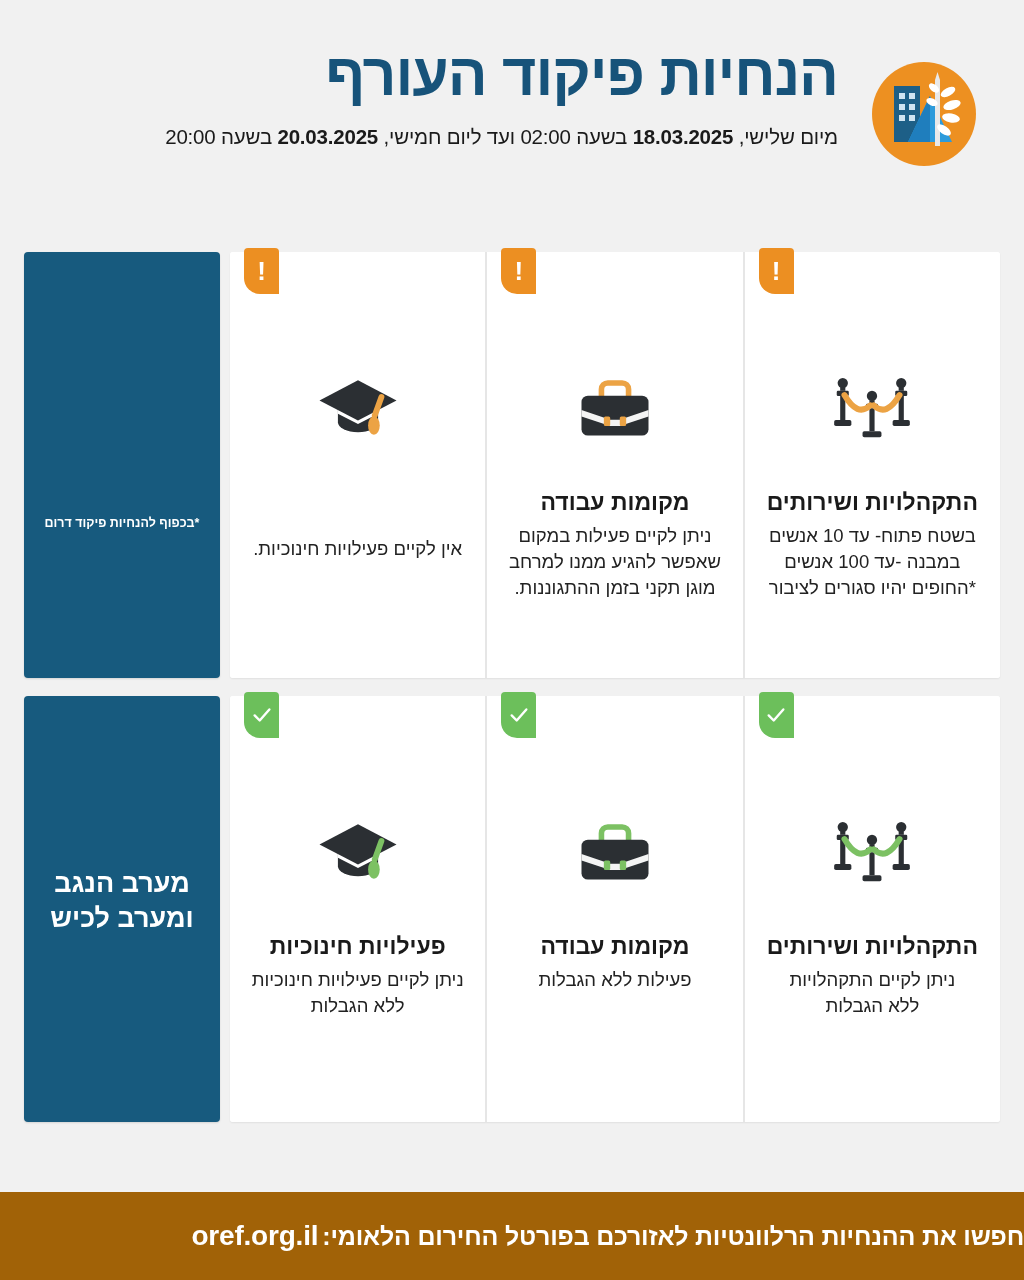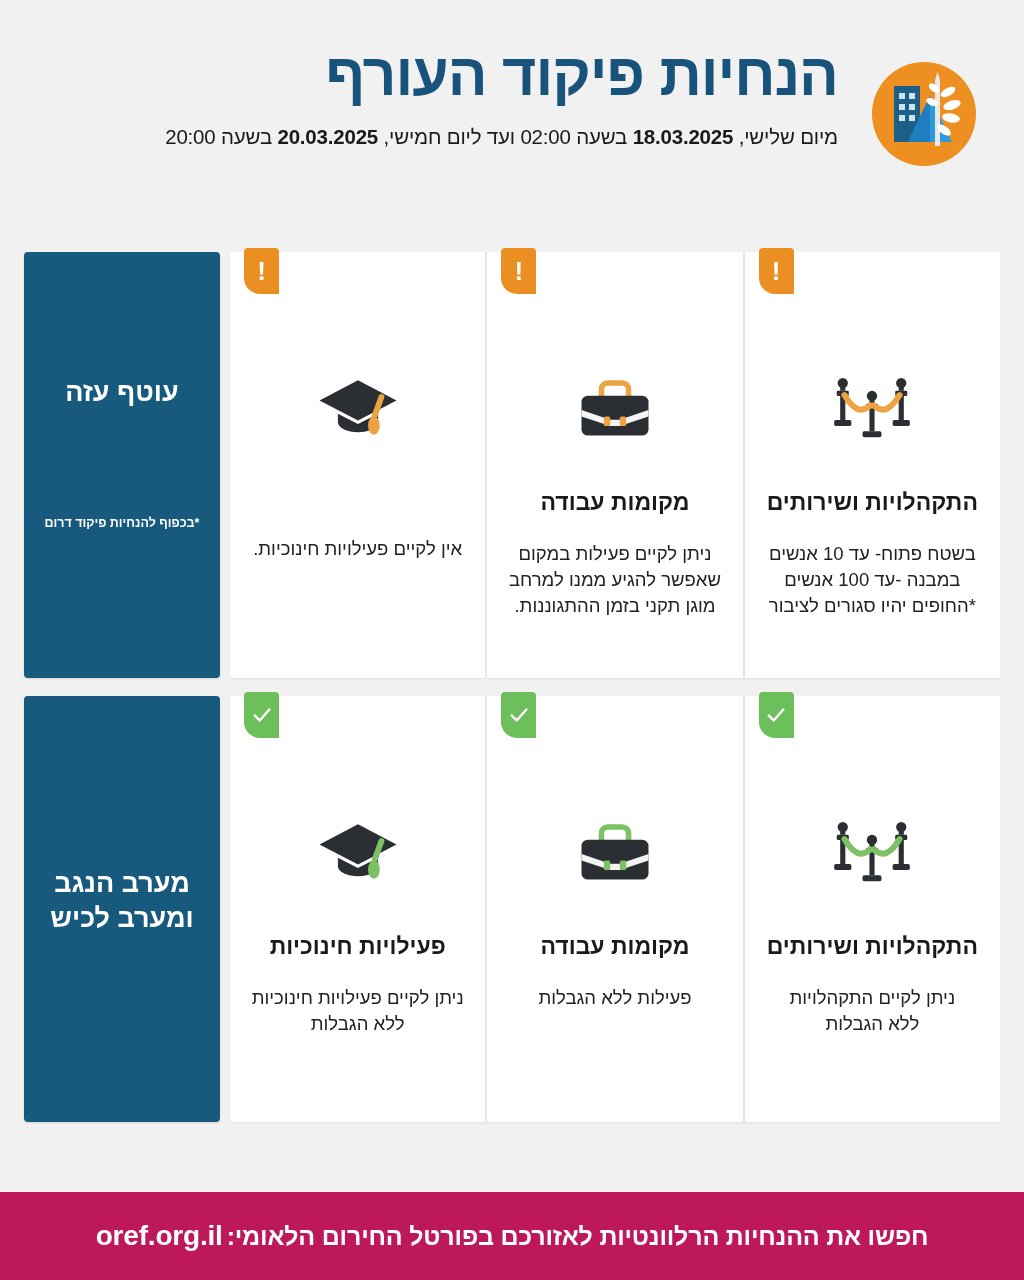--- a/index.html
+++ b/index.html
@@ -154,21 +154,21 @@
     color: #1a1a1a;
     text-align: center;
     margin-top: 20px;
     line-height: 1.25;
   }
 
   .card-body {
     font-size: 18.5px;
     color: #222222;
     text-align: center;
-    margin-top: 24px;
+    margin-top: 6px;
     line-height: 1.42;
     max-width: 230px;
   }
   .card-body.no-title { margin-top: 48px; }
 
   
   .region {
     flex: 0 0 196px;
     margin-right: 10px;
     background: #175a7e;
@@ -203,24 +203,24 @@
     position: absolute;
     top: 263px;
   }
 
   
   .footer {
     position: absolute;
     bottom: 0; right: 0;
     width: 1024px;
     height: 88px;
-    background: #be185d;
+    background: #a16207;
     display: flex;
     align-items: center;
-    justify-content: center;
+    justify-content: flex-start;
   }
 
   .footer-text {
     color: #ffffff;
     font-size: 25px;
     font-weight: bold;
     letter-spacing: -0.2px;
     white-space: nowrap;
   }
   .footer-url {
@@ -343,21 +343,20 @@
               <ellipse cx="69" cy="64" rx="7" ry="11" fill="#eca344"></ellipse>
             </svg>
           </div>
           <div class="card-title"></div>
           <div class="card-body no-title">אין לקיים פעילויות חינוכיות.</div>
         </div>
 
       </div>
 
       <div class="region">
-        <div class="region-name">עוטף עזה</div>
         <div class="region-note">*בכפוף להנחיות פיקוד דרום</div>
       </div>
     </div>
 
     <div class="row row-2">
       <div class="cards-strip">
 
         <div class="card">
           <div class="badge ok">
             <svg viewBox="0 0 24 24" width="22" height="22" aria-hidden="true">

